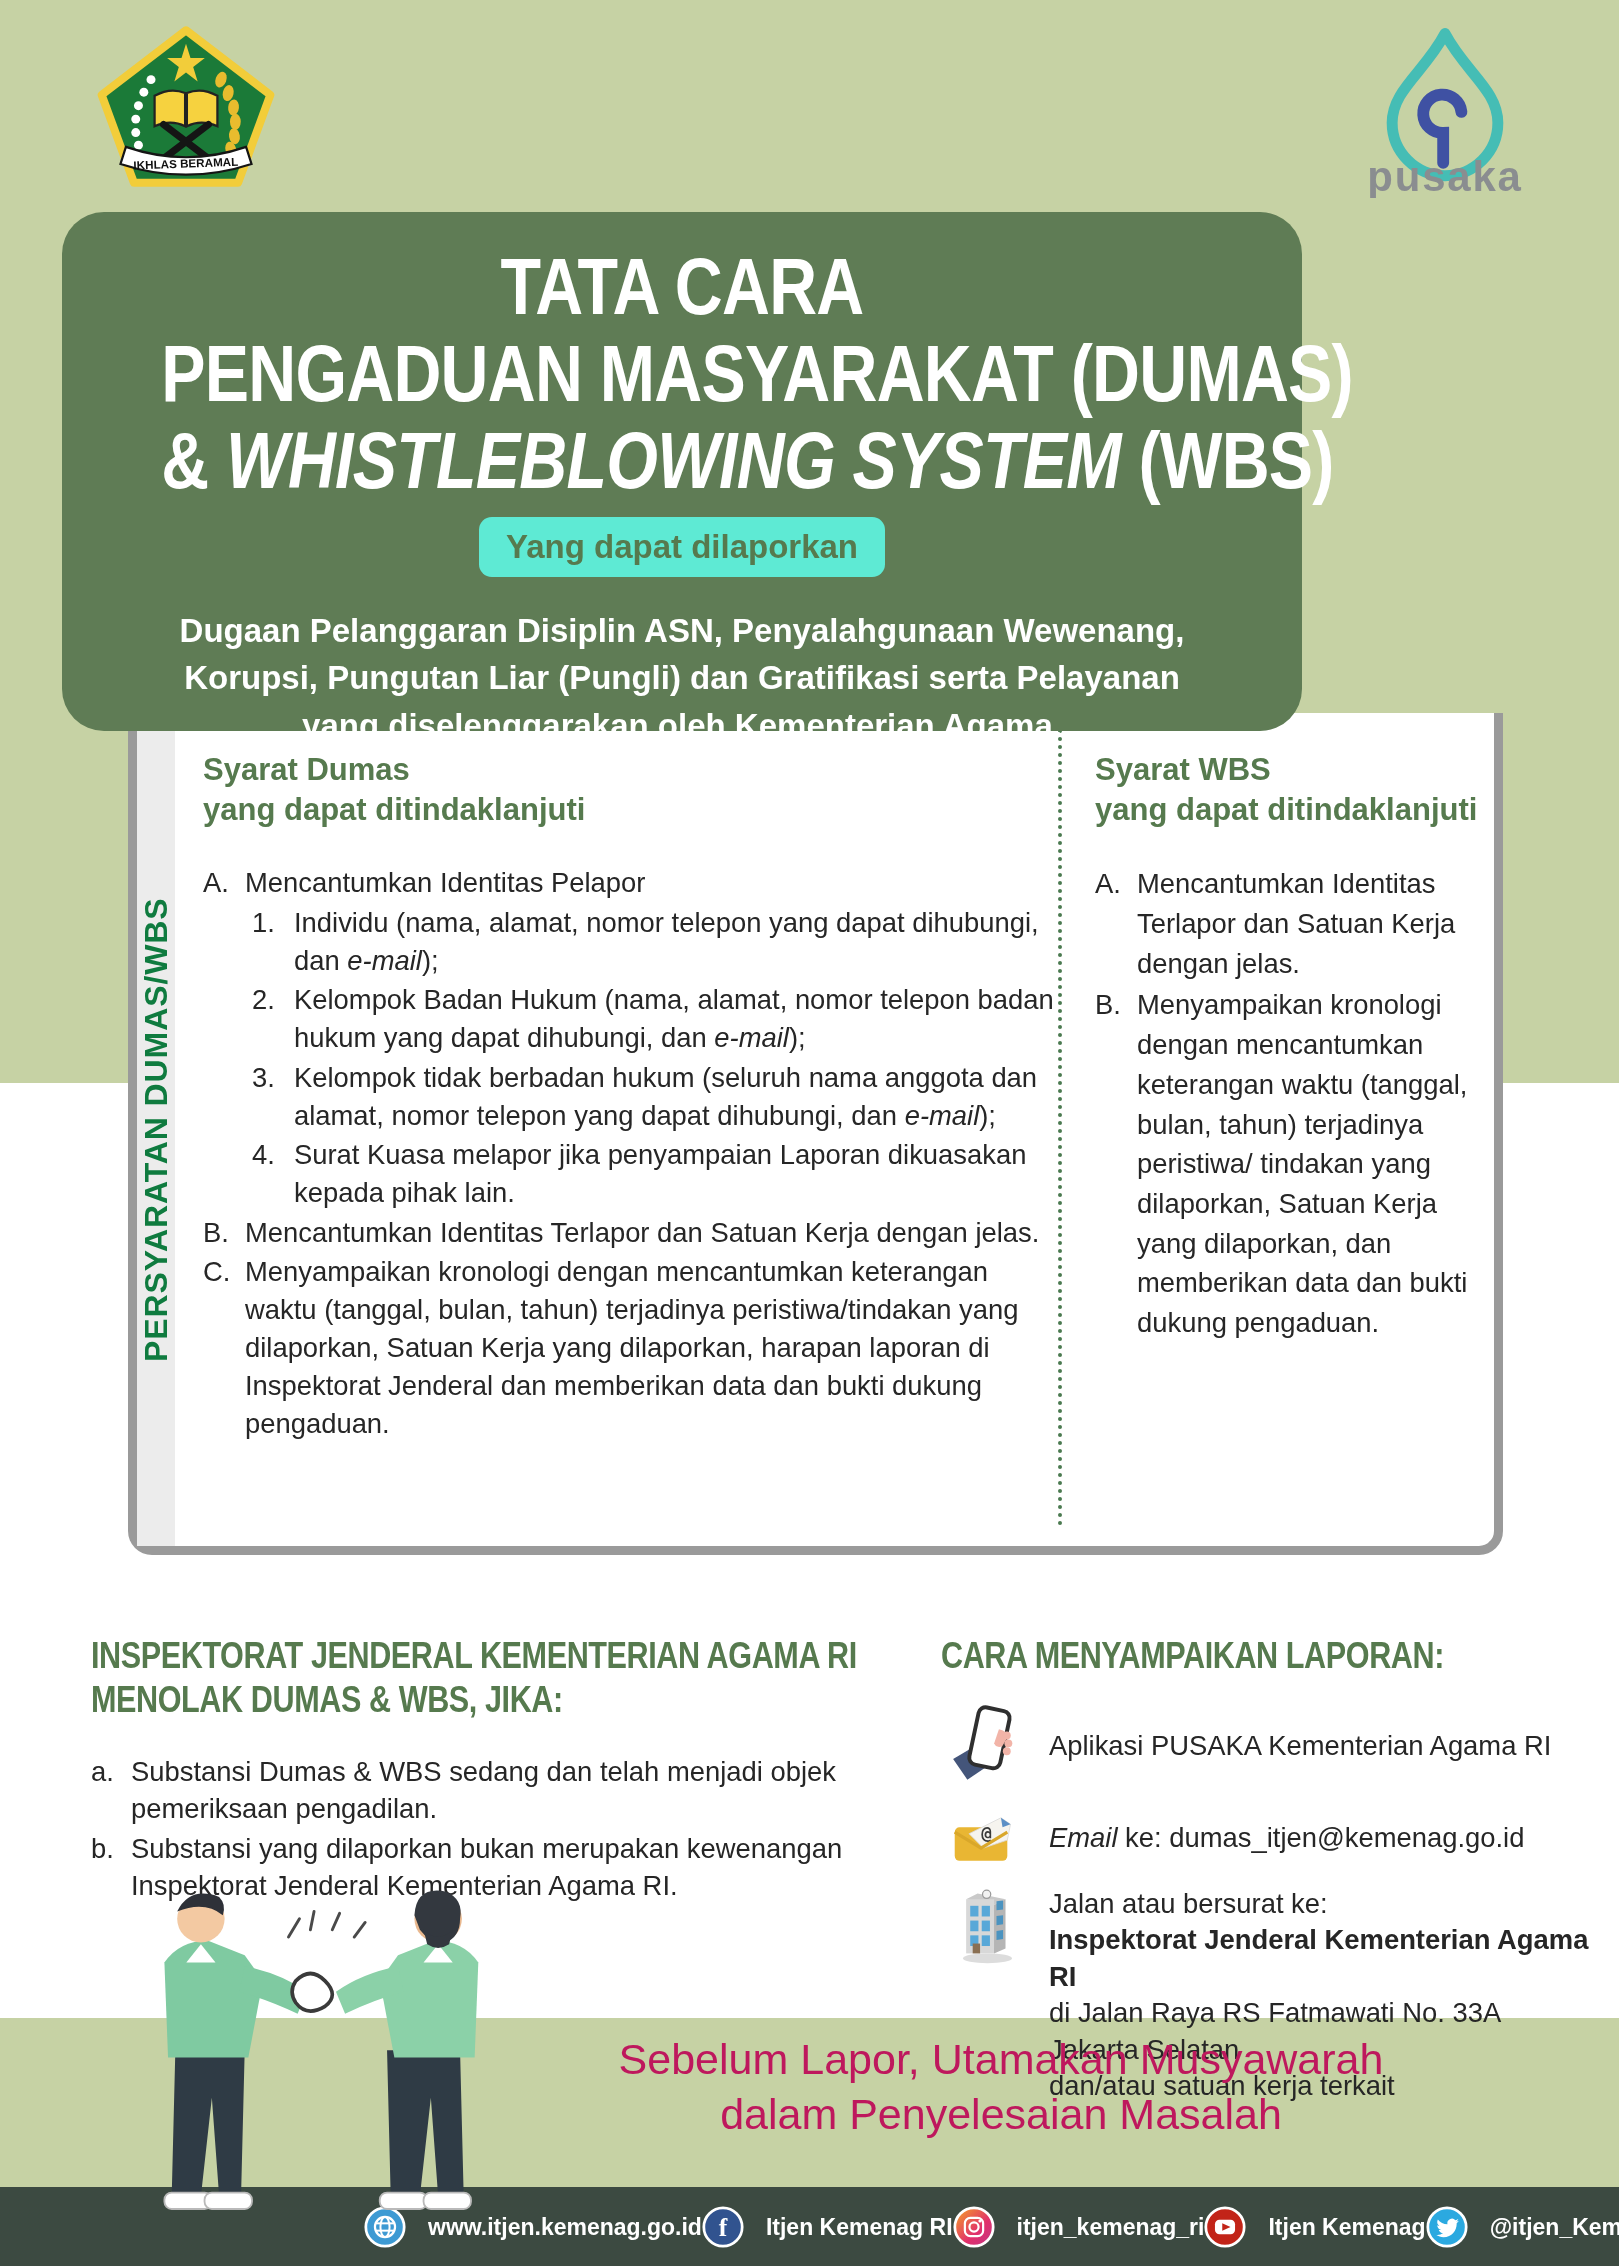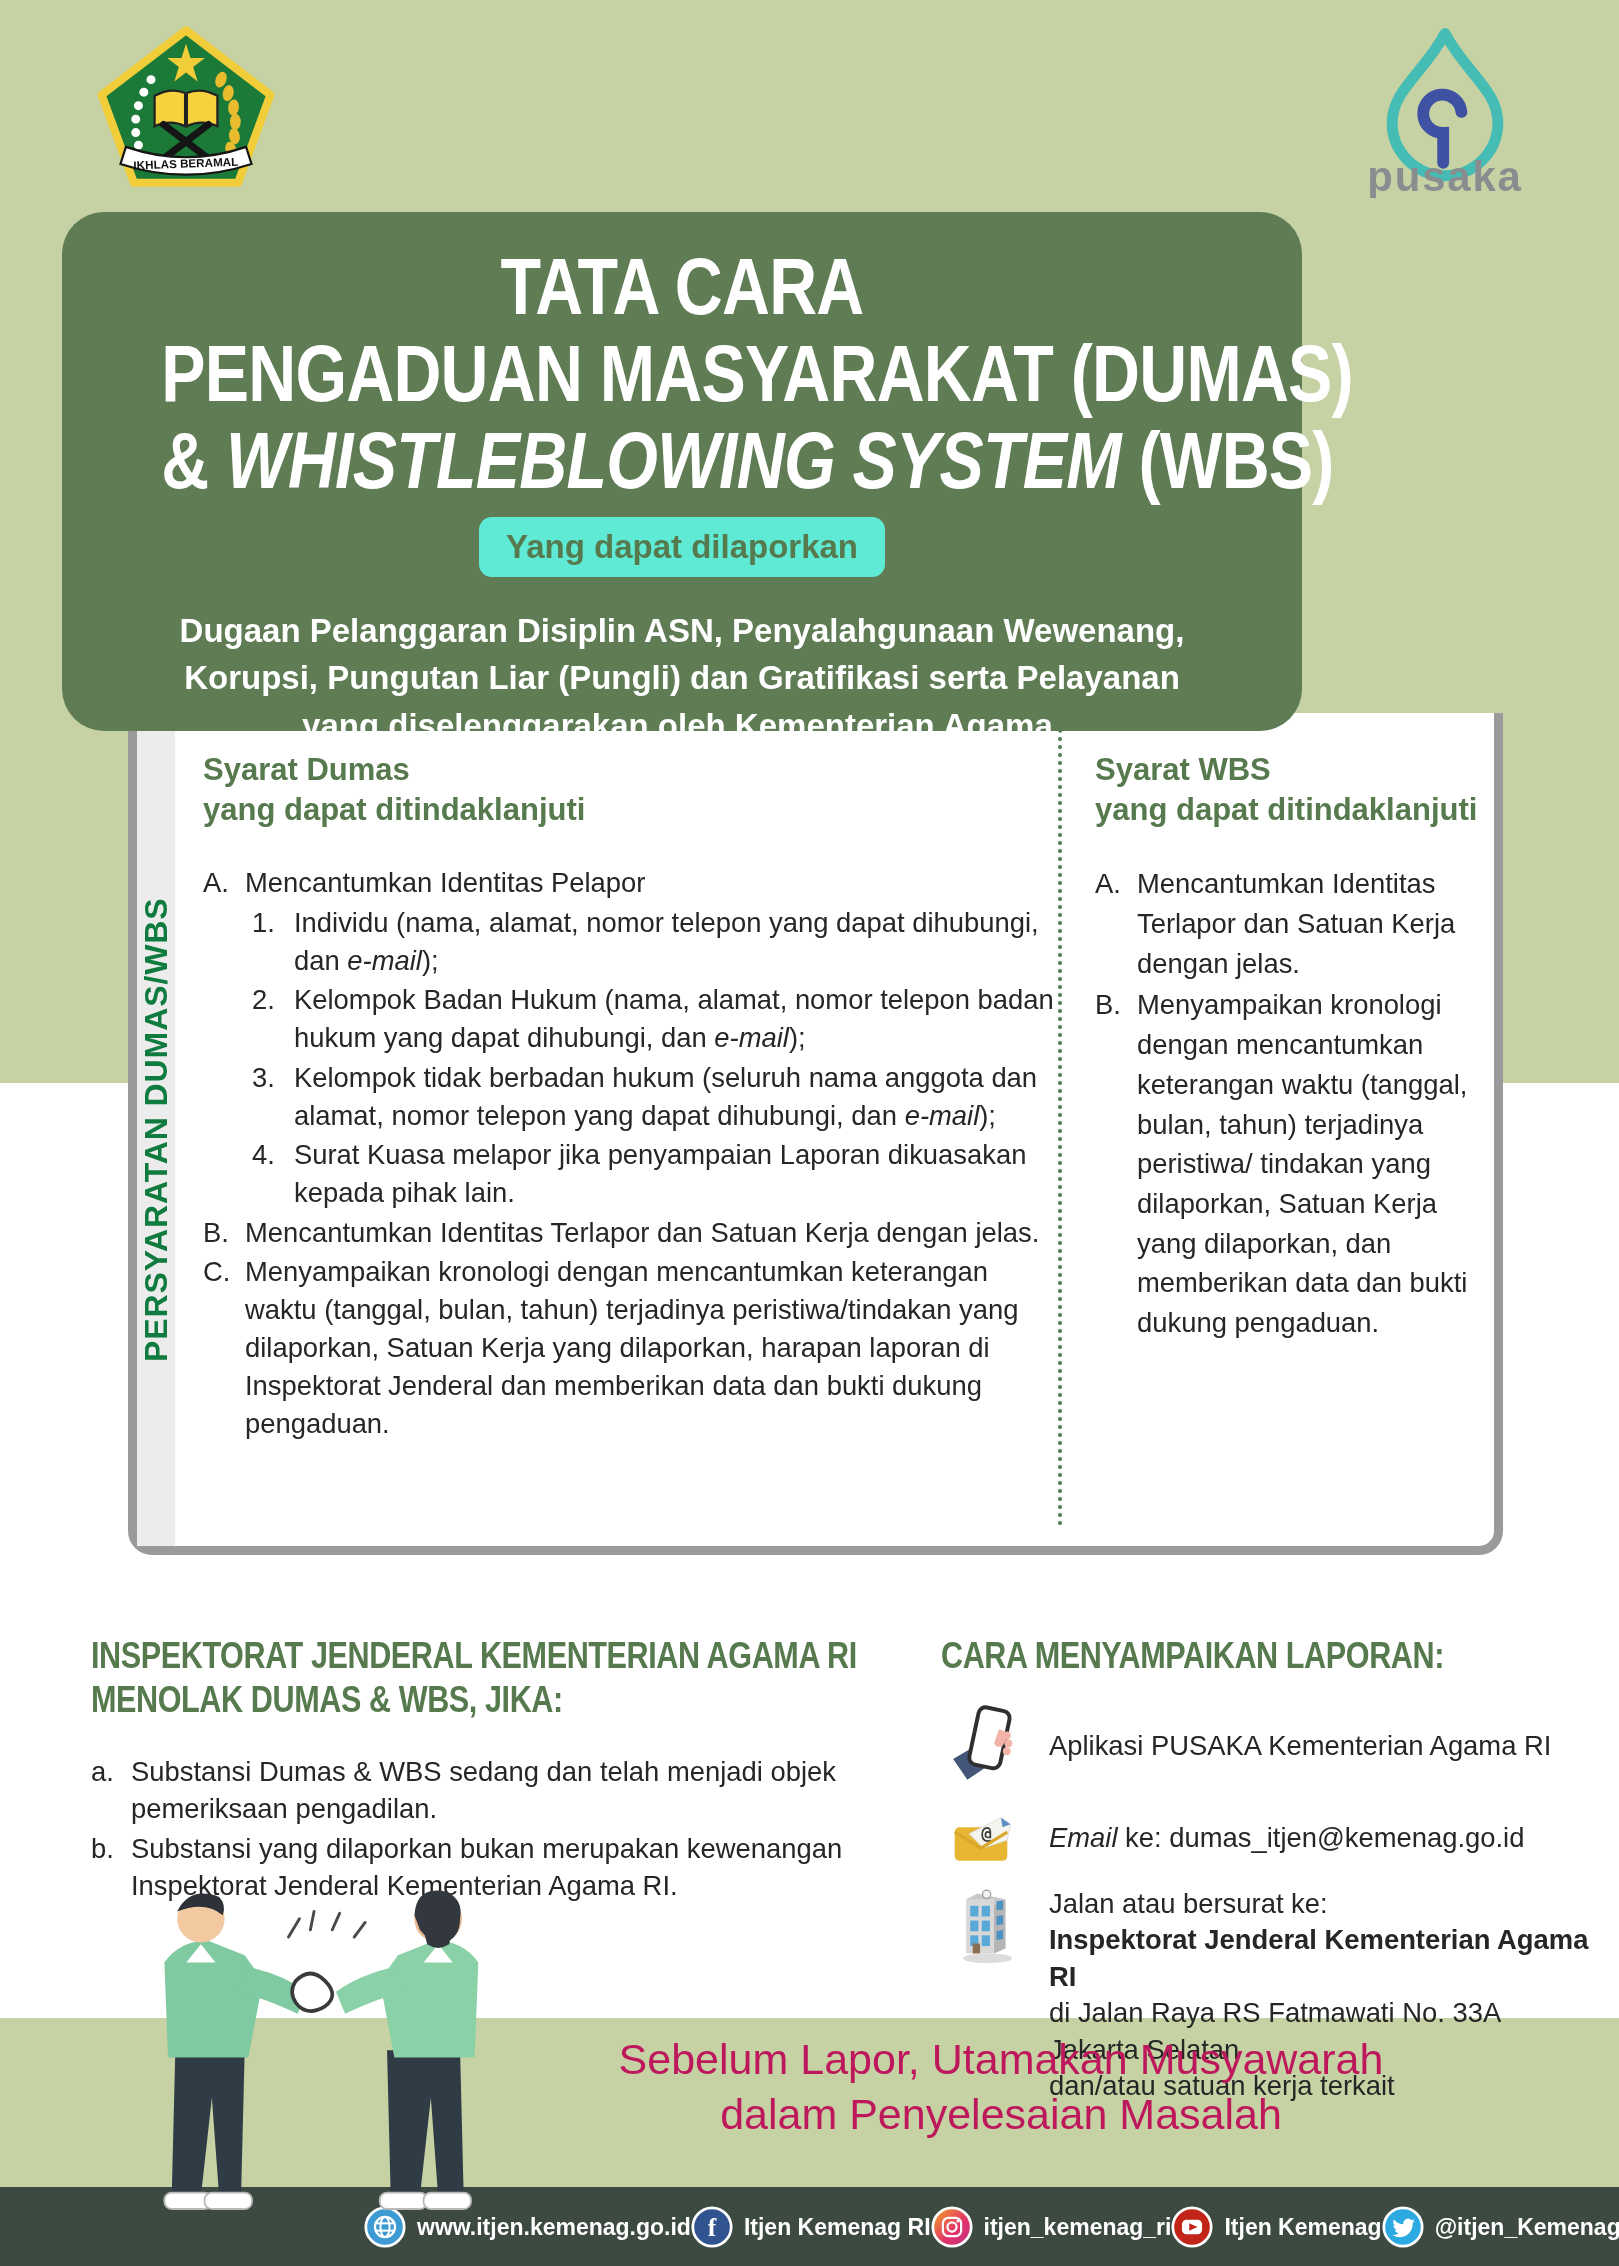--- a/index.html
+++ b/index.html
@@ -55,21 +55,21 @@
   .ch-text .lead-it{font-style:italic;}
   .ch-text .b{font-weight:700;}
 
   
   .banner{position:absolute;left:420px;right:37px;top:2032px;text-align:center;z-index:4;
           color:#be185d;font-size:43px;font-weight:400;line-height:1.27;}
 
   
   .footer{position:absolute;left:0;bottom:0;width:100%;height:80px;background:#3c4a41;z-index:3;
           display:flex;align-items:center;box-sizing:border-box;padding:0 25.6px 0 364px;justify-content:space-between;}
-  .f-item{display:flex;align-items:center;gap:11px;color:#ffffff;font-size:23px;font-weight:700;white-space:nowrap;}
+  .f-item{display:flex;align-items:center;gap:22px;color:#ffffff;font-size:23px;font-weight:700;white-space:nowrap;}
 
   .illustration{position:absolute;left:69px;top:1875px;width:512px;height:365px;z-index:6;}
 </style>
 </head>
 <body>
 
 <div class="poster">
   <div class="bg-top"></div>
   <div class="bg-band"></div>
 

